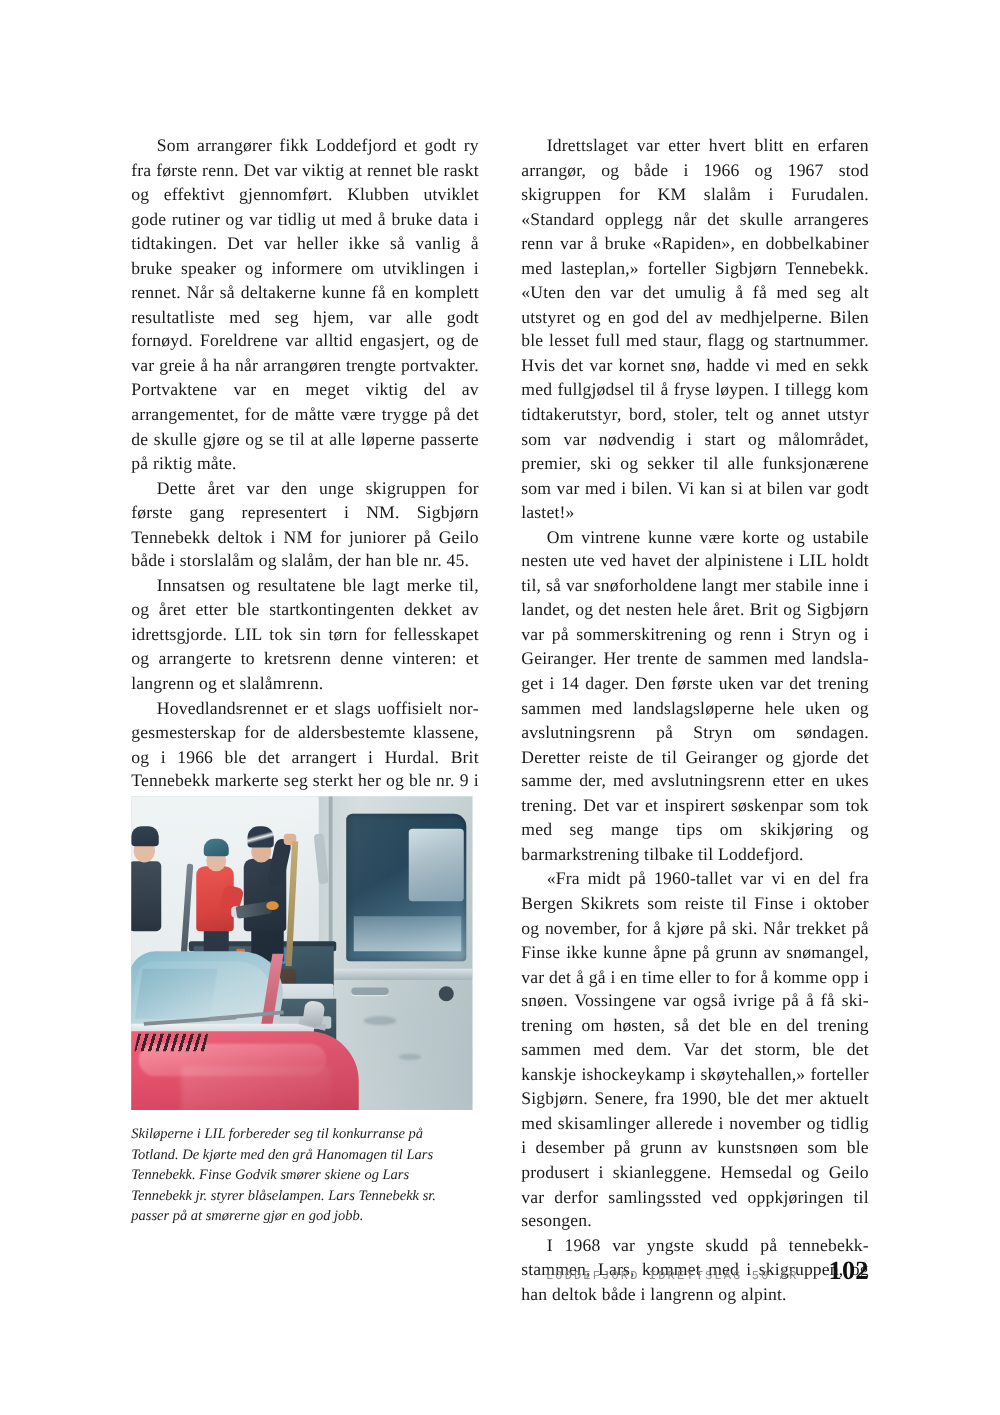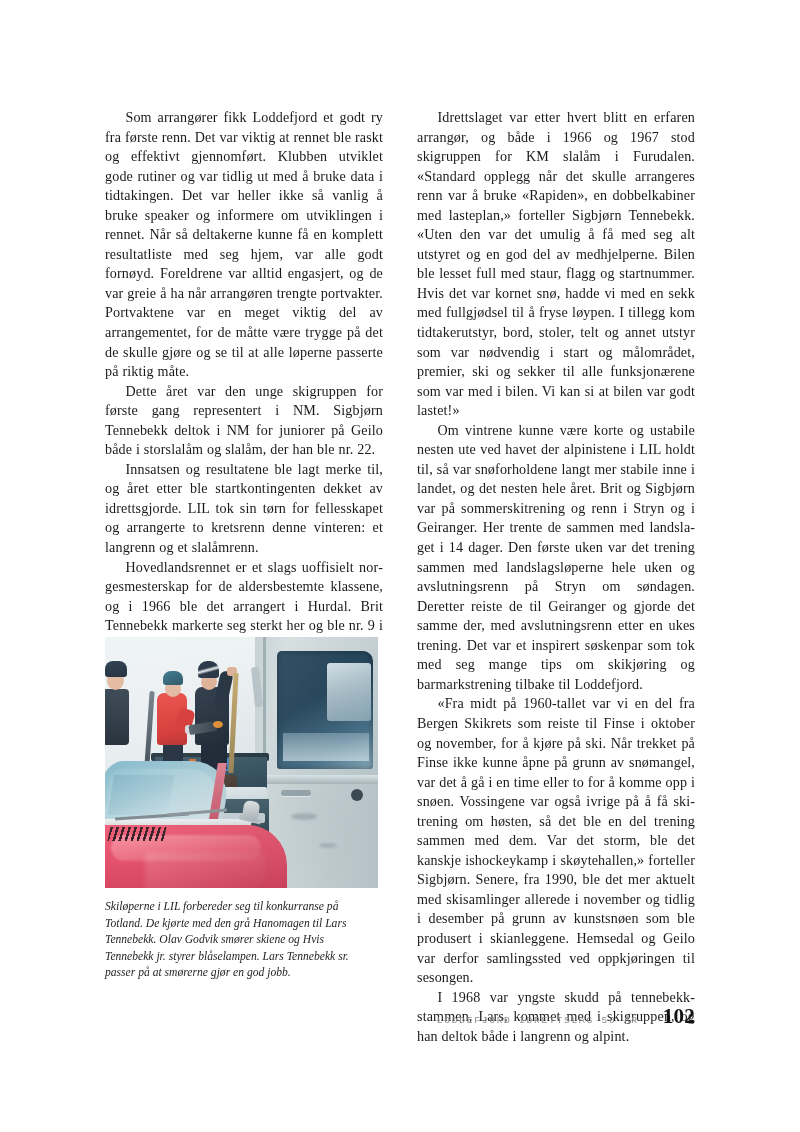--- a/index.html
+++ b/index.html
@@ -384,21 +384,21 @@
 </style>
 </head>
 <body>
 
 <div class="page">
 
   <div class="columns">
 
     <div class="col col-left">
       <p class="body first">Som arrangører fikk Loddefjord et godt ry fra første renn. Det var viktig at rennet ble raskt og effektivt gjennomført. Klubben utviklet gode rutiner og var tidlig ut med å bruke data i tid­takingen. Det var heller ikke så vanlig å bruke speaker og informere om utviklingen i rennet. Når så deltakerne kunne få en komplett resul­tatliste med seg hjem, var alle godt fornøyd. For­eldrene var alltid engasjert, og de var greie å ha når arrangøren trengte portvakter. Portvaktene var en meget viktig del av arrangementet, for de måtte være trygge på det de skulle gjøre og se til at alle løperne passerte på riktig måte.</p>
-      <p class="body">Dette året var den unge skigruppen for første gang representert i NM. Sigbjørn Tennebekk deltok i NM for juniorer på Geilo både i stor­slalåm og slalåm, der han ble nr. 22.</p>
+      <p class="body">Dette året var den unge skigruppen for første gang representert i NM. Sigbjørn Tennebekk deltok i NM for juniorer på Geilo både i stor­slalåm og slalåm, der han ble nr. 45.</p>
       <p class="body">Innsatsen og resultatene ble lagt merke til, og året etter ble startkontingenten dekket av idretts­gjorde. LIL tok sin tørn for fellesskapet og arran­gerte to kretsrenn denne vinteren: et langrenn og et slalåmrenn.</p>
       <p class="body">Hovedlandsrennet er et slags uoffisielt nor­gesmesterskap for de aldersbestemte klassene, og i 1966 ble det arrangert i Hurdal. Brit Tennebekk markerte seg sterkt her og ble nr. 9 i storslalåm og nr. 7 i slalåm.</p>
 
       <div class="figure">
         <div class="photo" aria-label="Fargefoto: skiløpere smører ski på lasteplanet til en grå Hanomag lastebil, en rød bil i forgrunnen.">
           <div class="ph-sky"></div>
           <div class="ph-ground"></div>
 
           <div class="truck-body"></div>
           <div class="truck-door-seam"></div>
@@ -457,21 +457,21 @@
             <div class="car-hood"></div>
             <div class="car-hood-sheen"></div>
             <div class="car-vents"></div>
             <div class="car-reflect"></div>
             <div class="car-mirror-stem"></div>
             <div class="car-mirror"></div>
           </div>
 
           <div class="ph-grain"></div>
         </div>
-        <p class="caption">Skiløperne i LIL forbereder seg til konkurranse på Totland. De kjørte med den grå Hanomagen til Lars Tennebekk. Olav Godvik smører skiene og Hvis Tennebekk jr. styrer blåselampen. Lars Tennebekk sr. passer på at smørerne gjør en god jobb.</p>
+        <p class="caption">Skiløperne i LIL forbereder seg til konkurranse på Totland. De kjørte med den grå Hanomagen til Lars Tennebekk. Finse Godvik smører skiene og Lars Tennebekk jr. styrer blåselampen. Lars Tennebekk sr. passer på at smørerne gjør en god jobb.</p>
       </div>
     </div>
 
     <div class="col col-right">
       <p class="body first">Idrettslaget var etter hvert blitt en erfaren arrangør, og både i 1966 og 1967 stod skigruppen for KM slalåm i Furudalen. «Standard opplegg når det skulle arrangeres renn var å bruke «Rapiden», en dobbelkabiner med lasteplan,» forteller Sigbjørn Tennebekk. «Uten den var det umulig å få med seg alt utstyret og en god del av medhjelperne. Bilen ble lesset full med staur, flagg og startnummer. Hvis det var kornet snø, hadde vi med en sekk med fullgjødsel til å fryse løypen. I tillegg kom tidtakerutstyr, bord, stoler, telt og annet utstyr som var nødvendig i start og målområdet, premier, ski og sekker til alle funk­sjonærene som var med i bilen. Vi kan si at bilen var godt lastet!»</p>
       <p class="body">Om vintrene kunne være korte og ustabile nesten ute ved havet der alpinistene i LIL holdt til, så var snøforholdene langt mer stabile inne i landet, og det nesten hele året. Brit og Sigbjørn var på sommerskitrening og renn i Stryn og i Geiranger. Her trente de sammen med landsla­get i 14 dager. Den første uken var det trening sammen med landslagsløperne hele uken og avslutningsrenn på Stryn om søndagen. Deretter reiste de til Geiranger og gjorde det samme der, med avslutningsrenn etter en ukes trening. Det var et inspirert søskenpar som tok med seg mange tips om skikjøring og barmarkstrening tilbake til Loddefjord.</p>
       <p class="body">«Fra midt på 1960-tallet var vi en del fra Bergen Skikrets som reiste til Finse i oktober og november, for å kjøre på ski. Når trekket på Finse ikke kunne åpne på grunn av snømangel, var det å gå i en time eller to for å komme opp i snøen. Vossingene var også ivrige på å få ski­trening om høsten, så det ble en del trening sam­men med dem. Var det storm, ble det kanskje ishockeykamp i skøytehallen,» forteller Sigbjørn. Senere, fra 1990, ble det mer aktuelt med ski­samlinger allerede i november og tidlig i desem­ber på grunn av kunstsnøen som ble produsert i skianleggene. Hemsedal og Geilo var derfor samlingssted ved oppkjøringen til sesongen.</p>
       <p class="body">I 1968 var yngste skudd på tennebekk­stammen, Lars, kommet med i skigruppen, og han deltok både i langrenn og alpint.</p>
     </div>
 

